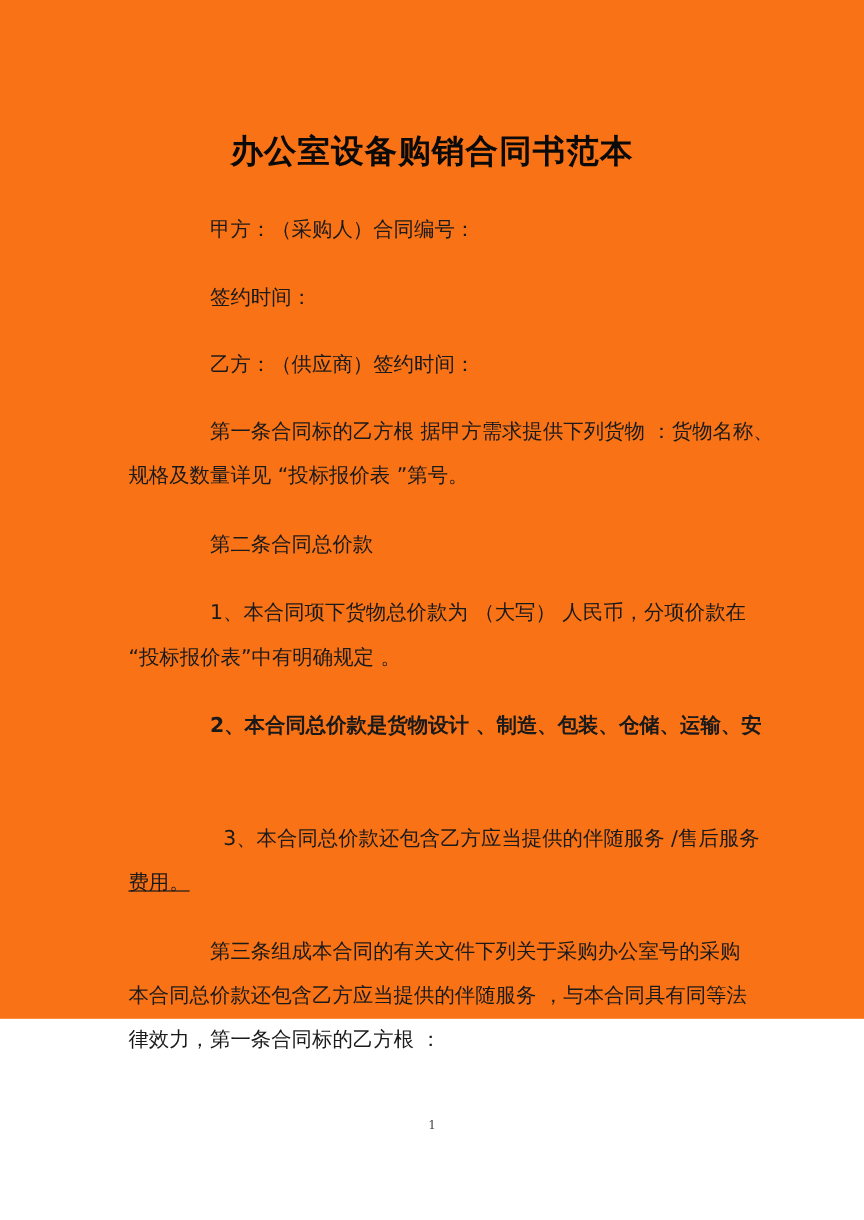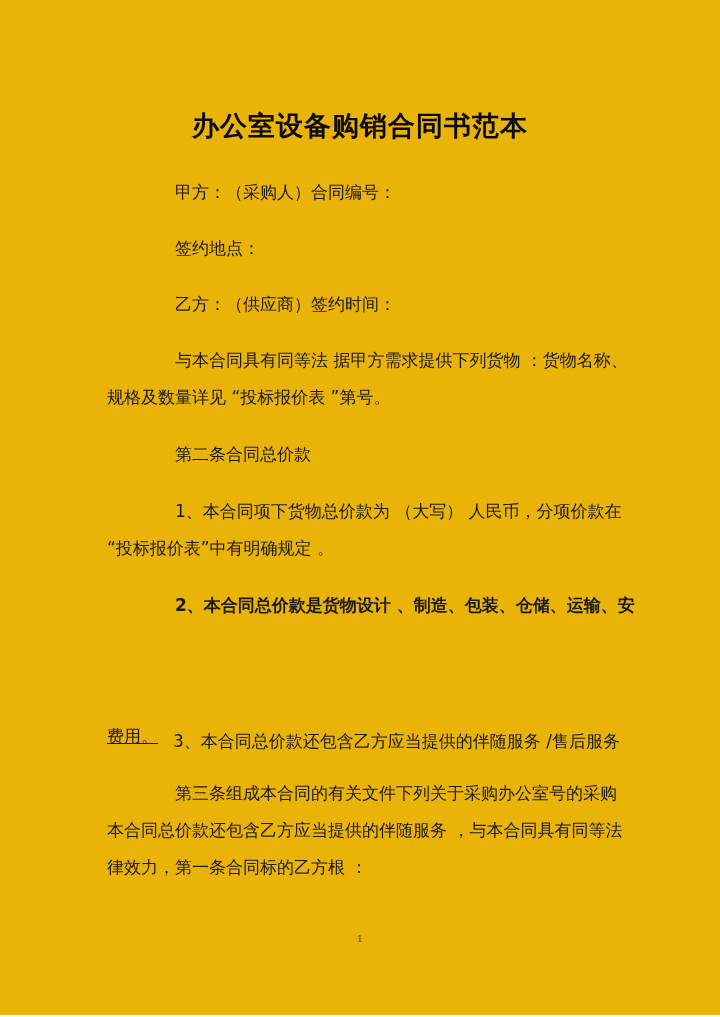--- a/index.html
+++ b/index.html
@@ -12,22 +12,22 @@
       height: 1017px;
       position: relative;
       overflow: hidden;
       font-family: "DejaVu Sans", sans-serif;
       color: #111111;
     }
     .page {
       position: absolute;
       left: 0; top: 0;
       width: 720px;
-      height: 1015px;
-      background: #eab308;
+      height: 849px;
+      background: #f97316;
     }
     .title {
       position: absolute;
       left: 0;
       width: 720px;
       top: 108px;
       text-align: center;
       font-size: 27px;
       font-weight: bold;
       letter-spacing: 1px;
@@ -51,28 +51,28 @@
       font-family: "DejaVu Serif", serif;
     }
   </style>
 </head>
 <body>
 
 <div class="page">
   <div class="title">办公室设备购销合同书范本</div>
 
   <div class="line" style="left:175px;top:182px;">甲方：（采购人）合同编号：</div>
-  <div class="line" style="left:175px;top:238px;">签约地点：</div>
+  <div class="line" style="left:175px;top:238px;">签约时间：</div>
   <div class="line" style="left:175px;top:294px;">乙方：（供应商）签约时间：</div>
-  <div class="line" style="left:175px;top:350px;">与本合同具有同等法 据甲方需求提供下列货物 ：货物名称、</div>
+  <div class="line" style="left:175px;top:350px;">第一条合同标的乙方根 据甲方需求提供下列货物 ：货物名称、</div>
   <div class="line" style="left:107px;top:387px;">规格及数量详见 “投标报价表 ”第号。</div>
   <div class="line" style="left:175px;top:444px;">第二条合同总价款</div>
   <div class="line" style="left:175px;top:501px;">1、本合同项下货物总价款为 （大写） 人民币，分项价款在</div>
   <div class="line" style="left:107px;top:538px;">“投标报价表”中有明确规定 。</div>
   <div class="line" style="left:175px;top:595px;font-weight:bold;">2、本合同总价款是货物设计 、制造、包装、仓储、运输、安</div>
-  <div class="line" style="left:173px;top:689px;margin-top:42px;">3、本合同总价款还包含乙方应当提供的伴随服务  /售后服务</div>
+  <div class="line" style="left:186px;top:689px;">3、本合同总价款还包含乙方应当提供的伴随服务  /售后服务</div>
   <div class="line" style="left:107px;top:726px;text-decoration:underline;">费用。</div>
   <div class="line" style="left:175px;top:783px;">第三条组成本合同的有关文件下列关于采购办公室号的采购</div>
   <div class="line" style="left:107px;top:820px;">本合同总价款还包含乙方应当提供的伴随服务 ，与本合同具有同等法</div>
   <div class="line" style="left:107px;top:857px;">律效力，第一条合同标的乙方根 ：</div>
 
   <div class="page-number">1</div>
 </div>
 
 </body></html>

